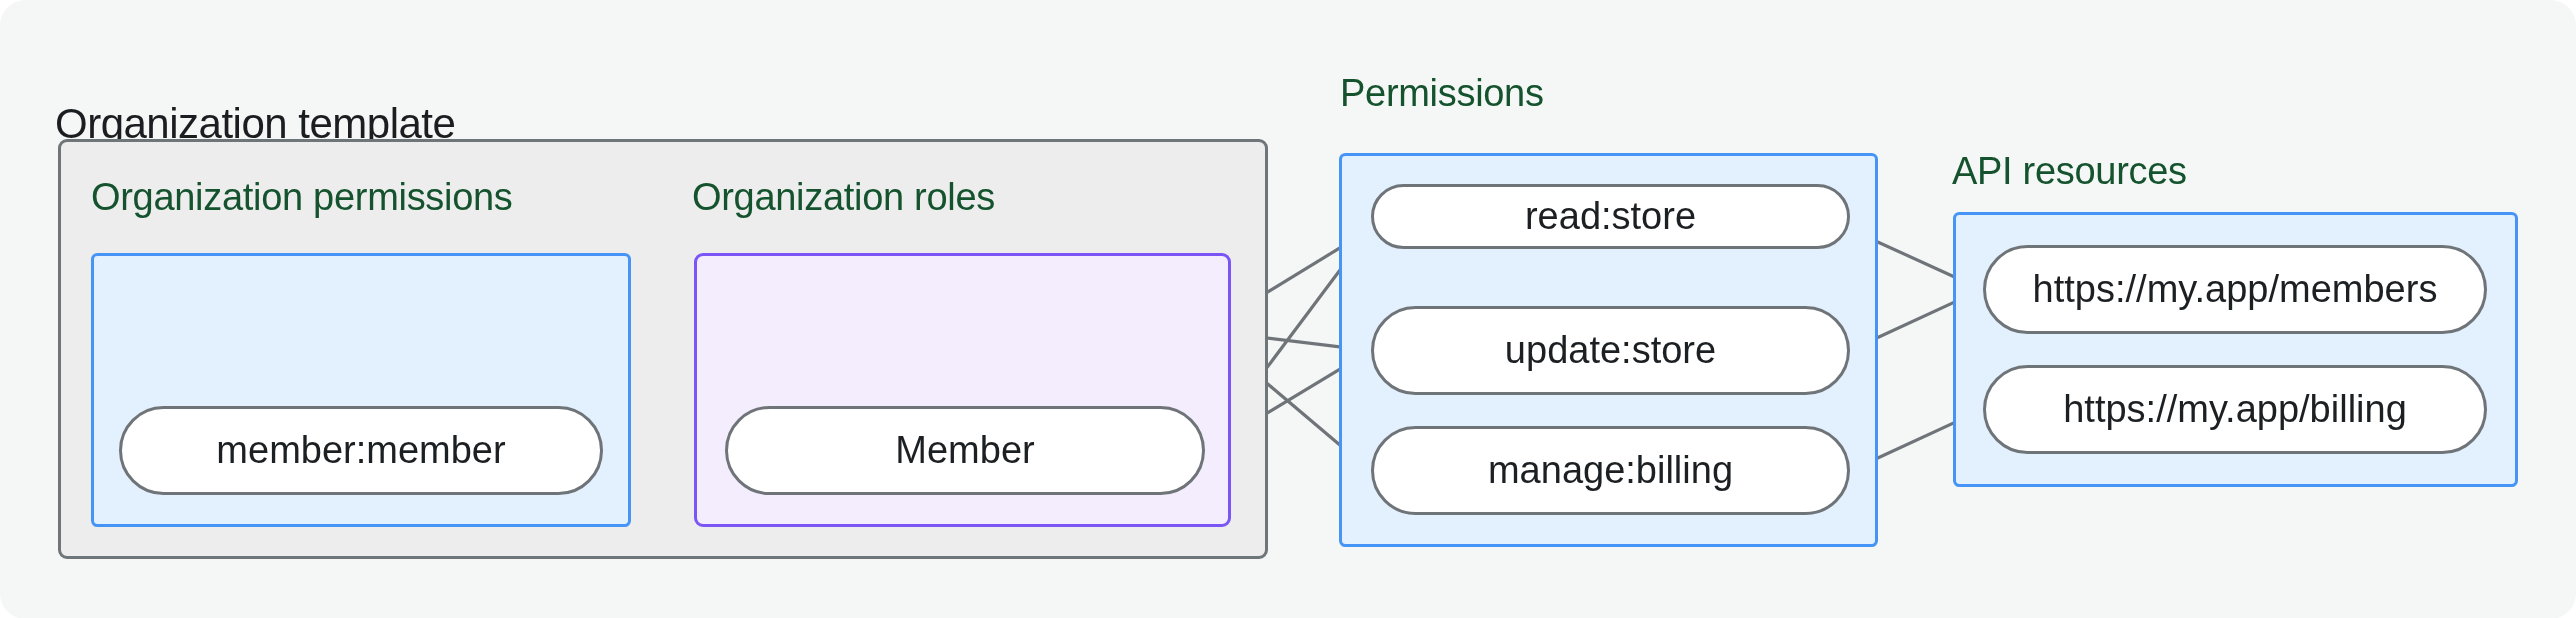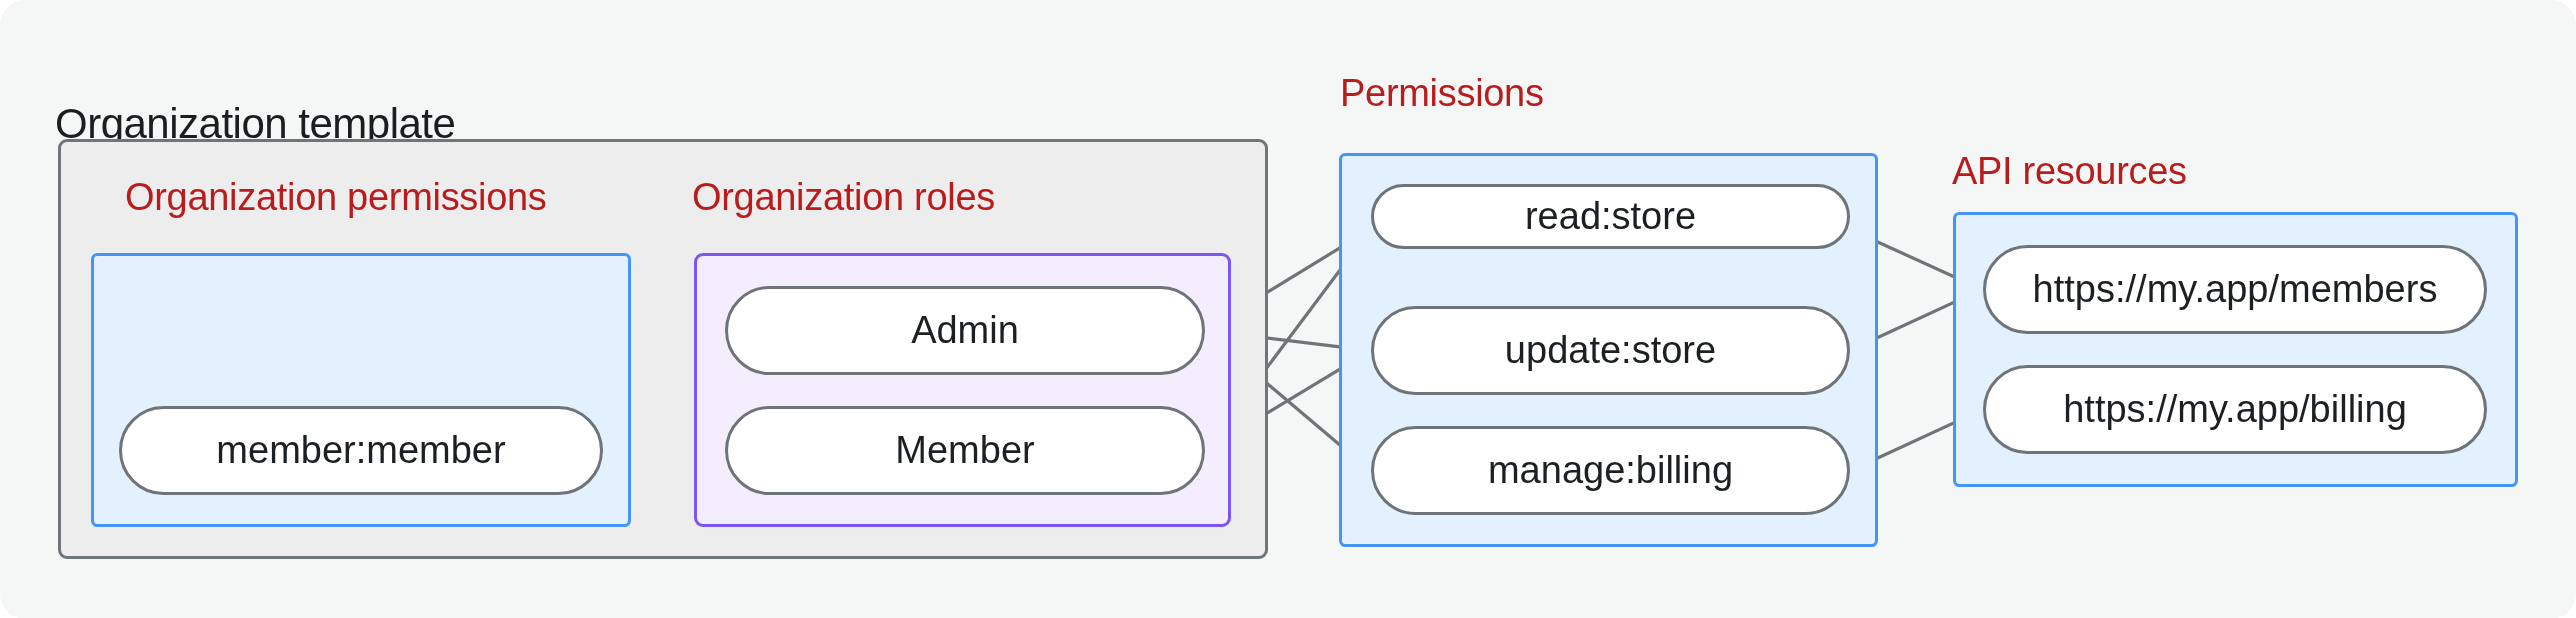--- a/index.html
+++ b/index.html
@@ -6,40 +6,40 @@
   body{font-family:"Liberation Sans","DejaVu Sans",sans-serif;}
   .canvas{
     position:relative;width:2576px;height:619px;background:#f5f6f6;
     border-radius:25.6px;overflow:hidden;
   }
   .title{
     position:absolute;color:#1b1e21;font-size:42px;line-height:1;letter-spacing:-0.5px;
     white-space:nowrap;
   }
   .heading{
-    position:absolute;color:#b91c1c;font-size:38px;line-height:1;letter-spacing:-0.3px;
+    position:absolute;color:#14532d;font-size:38px;line-height:1;letter-spacing:-0.3px;
     white-space:nowrap;
   }
   .box{position:absolute;box-sizing:border-box;}
   .box.gray{background:#ededee;border:3.7px solid #6f767a;border-radius:9px;}
   .box.blue{background:#e3f0fd;border:3.7px solid #4694f6;border-radius:6.4px;}
   .box.purple{background:#f3edfd;border:3.7px solid #7b55f6;border-radius:9px;}
   .pill{
     position:absolute;box-sizing:border-box;background:#ffffff;border:3.7px solid #6f7478;
     border-radius:55px;display:flex;align-items:center;justify-content:center;
     color:#1c2023;font-size:38px;white-space:nowrap;
   }
   svg.wires{position:absolute;left:0;top:0;pointer-events:none;}
   svg.wires line{stroke:#6f7478;stroke-width:3.5;}
   svg.wires circle{fill:#6f7478;}
 
   
   #org-template-title{left:55px;top:59px;margin-top:44px;}
   #org-template-box{left:58px;top:139px;width:1210px;height:420px;}
-  #org-perms-heading{left:91px;top:178px;margin-left:34px;}
+  #org-perms-heading{left:91px;top:178px;}
   #org-perms-box{left:91px;top:253px;width:540px;height:274px;}
   #pill-invite{left:119px;top:286px;width:484px;height:89px;}
   #pill-delete{left:119px;top:406px;width:484px;height:89px;}
   #org-roles-heading{left:692px;top:178px;}
   #org-roles-box{left:694px;top:253px;width:537px;height:274px;}
   #pill-admin{left:725px;top:286px;width:480px;height:89px;}
   #pill-member{left:725px;top:406px;width:480px;height:89px;text-align:right;}
   #permissions-heading{left:1340px;top:74px;}
   #permissions-box{left:1339px;top:153px;width:539px;height:394px;}
   #pill-read{left:1371px;top:184px;width:479px;height:65px;}
@@ -79,21 +79,20 @@
   <div class="title" id="org-template-title">Organization template</div>
 
   <div class="box gray" id="org-template-box"></div>
 
   <div class="heading" id="org-perms-heading">Organization permissions</div>
   <div class="box blue" id="org-perms-box"></div>
   <div class="pill" id="pill-delete">member:member</div>
 
   <div class="heading" id="org-roles-heading">Organization roles</div>
   <div class="box purple" id="org-roles-box"></div>
-  <div class="pill" id="pill-admin">Admin</div>
   <div class="pill" id="pill-member">Member</div>
 
   <div class="heading" id="permissions-heading">Permissions</div>
   <div class="box blue" id="permissions-box"></div>
   <div class="pill" id="pill-read">read:store</div>
   <div class="pill" id="pill-manage">manage:billing</div>
   <div class="pill" id="pill-update">update:store</div>
 
   <div class="heading" id="api-heading">API resources</div>
   <div class="box blue" id="api-box"></div>

